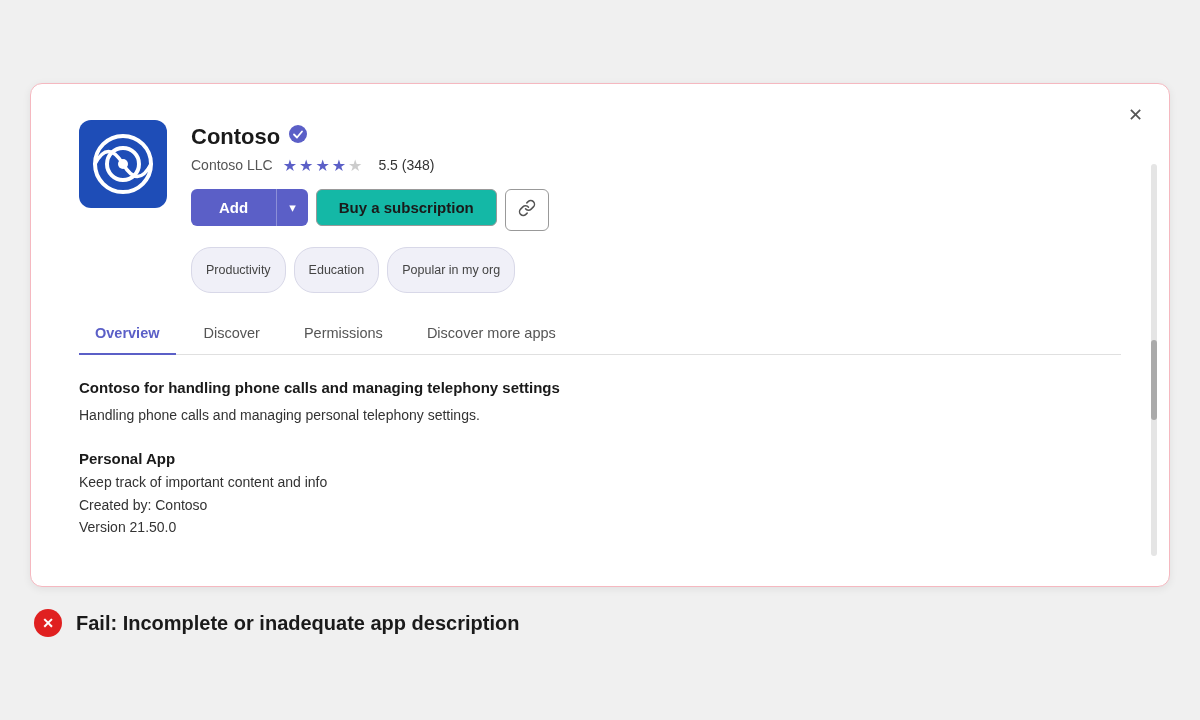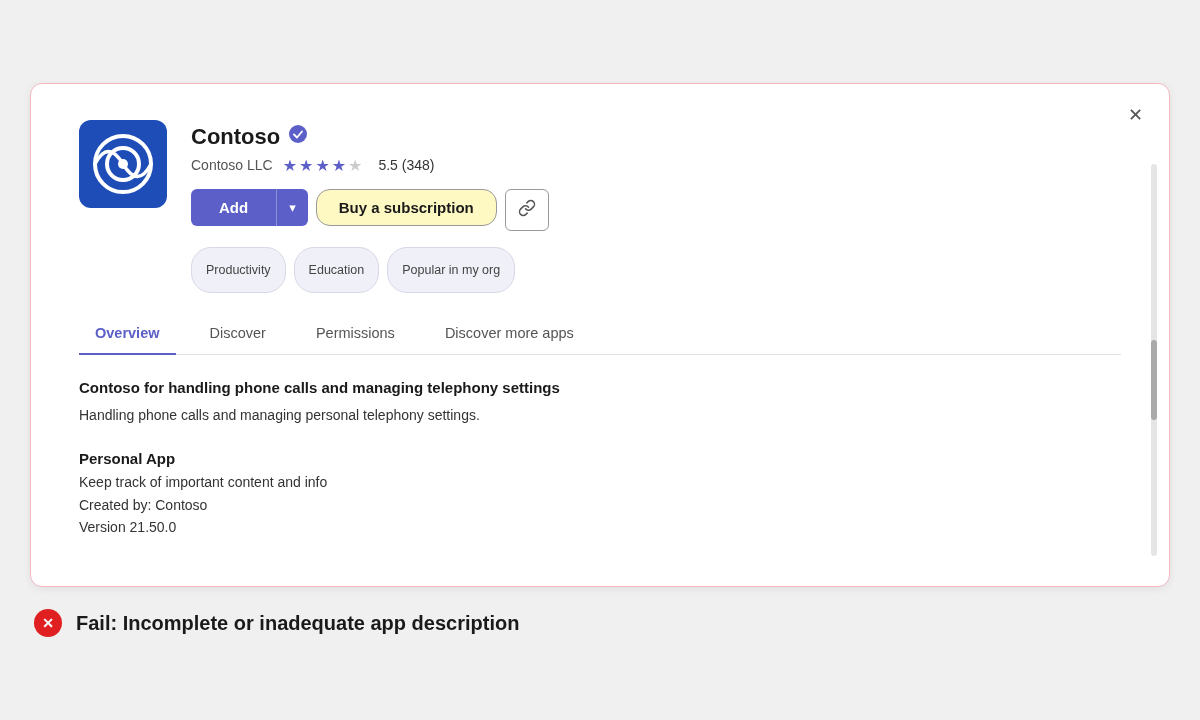--- a/index.html
+++ b/index.html
@@ -148,27 +148,27 @@
     .add-btn-chevron {
       background: #5b5fc7;
       color: white;
       border: none;
       padding: 10px 12px;
       font-size: 13px;
       cursor: pointer;
     }
 
     .subscribe-btn {
-      background: #fef9c3;
+      background: #14b8a6;
       color: #1a1a1a;
       border: 1.5px solid #999;
       padding: 9px 22px;
       font-size: 15px;
       font-weight: 600;
-      border-radius: 14px;
+      border-radius: 6px;
       cursor: pointer;
     }
 
     .link-btn {
       background: none;
       border: 1.5px solid #999;
       border-radius: 6px;
       padding: 9px 12px;
       cursor: pointer;
       color: #555;
@@ -190,21 +190,21 @@
       border-radius: 20px;
       padding: 15px 14px;
       font-size: 12.5px;
       color: #444;
     }
 
     .tabs-section {
       border-bottom: 1px solid #e0e0e0;
       margin-bottom: 24px;
       display: flex;
-      gap: 18px;
+      gap: 12px;
     }
 
     .tab {
       padding: 12px 16px;
       font-size: 14.5px;
       cursor: pointer;
       border-bottom: 2px solid transparent;
       margin-bottom: -1px;
       color: #555;
       background: none;

